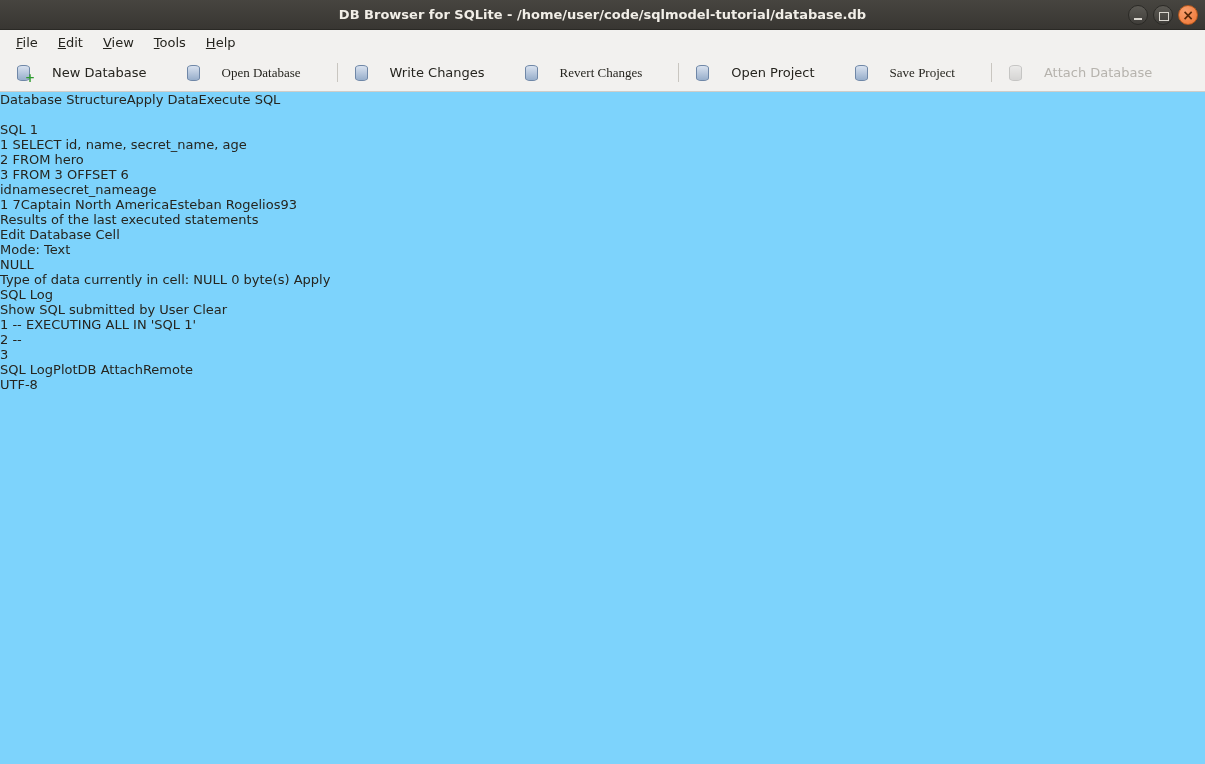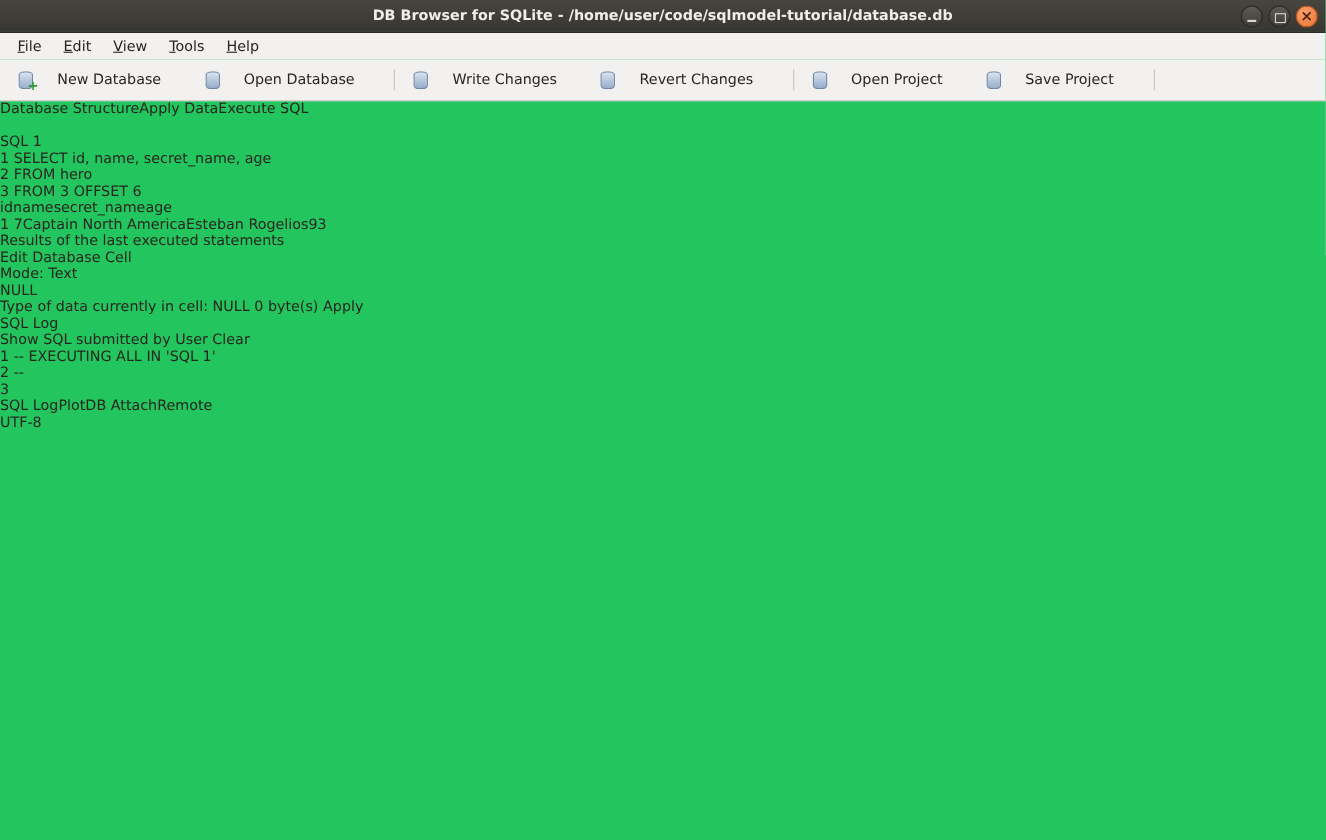--- a/index.html
+++ b/index.html
@@ -1,40 +1,40 @@
 <!DOCTYPE html>
 <html><head>
 <meta charset="utf-8">
 <style>
   *{margin:0;padding:0;box-sizing:border-box;}
   html,body{width:1205px;height:764px;}
   body{font-family:"DejaVu Sans",sans-serif;font-size:13px;color:#26251f;background:#efedea;overflow:hidden;}
   button{font:inherit;color:inherit;background:none;border:none;text-align:left;cursor:default;}
 
-  .window{position:relative;width:1205px;height:764px;background:#22c55e;}
+  .window{position:relative;width:1205px;height:764px;background:#7dd3fc;}
 
   
   .titlebar{height:30px;background:linear-gradient(#474540,#383632);display:flex;align-items:center;justify-content:center;position:relative;border-bottom:1px solid #2a2925;}
   .title{color:#f1eee7;font-weight:bold;font-size:13px;}
   .win-controls{position:absolute;right:7px;top:5px;display:flex;gap:5px;}
   .win-btn{width:20px;height:20px;border-radius:50%;background:linear-gradient(#5c5a54,#3f3d39);border:1px solid #2b2a26;position:relative;}
   .minimize-icon::before{content:"";position:absolute;left:5px;top:12px;width:8px;height:2px;background:#d9d6cf;}
   .maximize-icon::before{content:"";position:absolute;left:5px;top:6px;width:8px;height:7px;border:1px solid #d9d6cf;}
   .close-icon{background:radial-gradient(circle at 35% 30%,#f8a06f,#ee7330);border-color:#b5581e;}
   .close-icon::before{content:"\00D7";position:absolute;inset:0;color:#552708;font-weight:bold;font-size:14px;line-height:18px;text-align:center;}
 
   
   .menubar{height:24px;background:#f2f1ef;display:flex;align-items:center;padding-left:6px;}
   .menu-item{display:inline-block;padding:3px 10px;font-size:13px;}
   .menu-item::first-letter{text-decoration:underline;}
 
   
   .toolbar{height:38px;background:#f2f1ef;border-bottom:1px solid #d0cdc8;display:flex;align-items:center;padding-left:6px;}
   .tb-btn{display:inline-flex;align-items:center;gap:20px;padding:6px 9px;position:relative;font-size:13px;}
-  .tb-btn.sep{margin-right:14px;}
+  .tb-btn.sep{margin-right:14px;font-family:Liberation Serif, serif;}
   .tb-btn.sep::after{content:"";position:absolute;right:-8px;top:5px;bottom:5px;width:1px;background:#c9c6c0;}
   .tb-btn.disabled{color:#b6b3ad;}
   .tb-btn.disabled .tb-icon{opacity:.4;filter:grayscale(1);}
   .tb-icon{width:17px;height:17px;position:relative;display:inline-block;flex:none;}
   .tb-icon::before{content:"";position:absolute;left:2px;top:1px;width:11px;height:14px;background:linear-gradient(#d9e2ef,#97aecb);border:1px solid #6f87a7;border-radius:5px/3px;}
   .tb-icon::after{position:absolute;right:-3px;bottom:-3px;font-weight:bold;font-size:10px;line-height:1;}
   .new-database-icon::after{content:"+";color:#2f9b2f;font-size:12px;}
   .open-database-icon::before{background:linear-gradient(#f7e7a2,#e7c returns;}
   .open-database-icon::before{background:linear-gradient(#f7e7a2,#e7c765);border-color:#b3953c;}
   .open-database-icon::after{content:"\25B8";color:#7d5c1c;}
@@ -249,20 +249,25 @@
         <span class="tb-label">Open Project</span>
         <span class="tb-caret"></span>
       </button>
 
       <button class="tb-btn sep">
         <span class="tb-icon save-project-icon"></span>
         <span class="tb-label">Save Project</span>
         <span class="tb-caret"></span>
       </button>
 
+      <button class="tb-btn disabled">
+        <span class="tb-icon attach-database-icon"></span>
+        <span class="tb-label">Attach Database</span>
+        <span class="tb-caret"></span>
+      </button>
 
     </div>
 
   <div class="body">
 
     <div class="left">
 
       <div class="main-tabs">
         
       <button class="main-tab">Database Structure</button><button class="main-tab">Apply Data</button><button class="main-tab active">Execute SQL</button></div>

